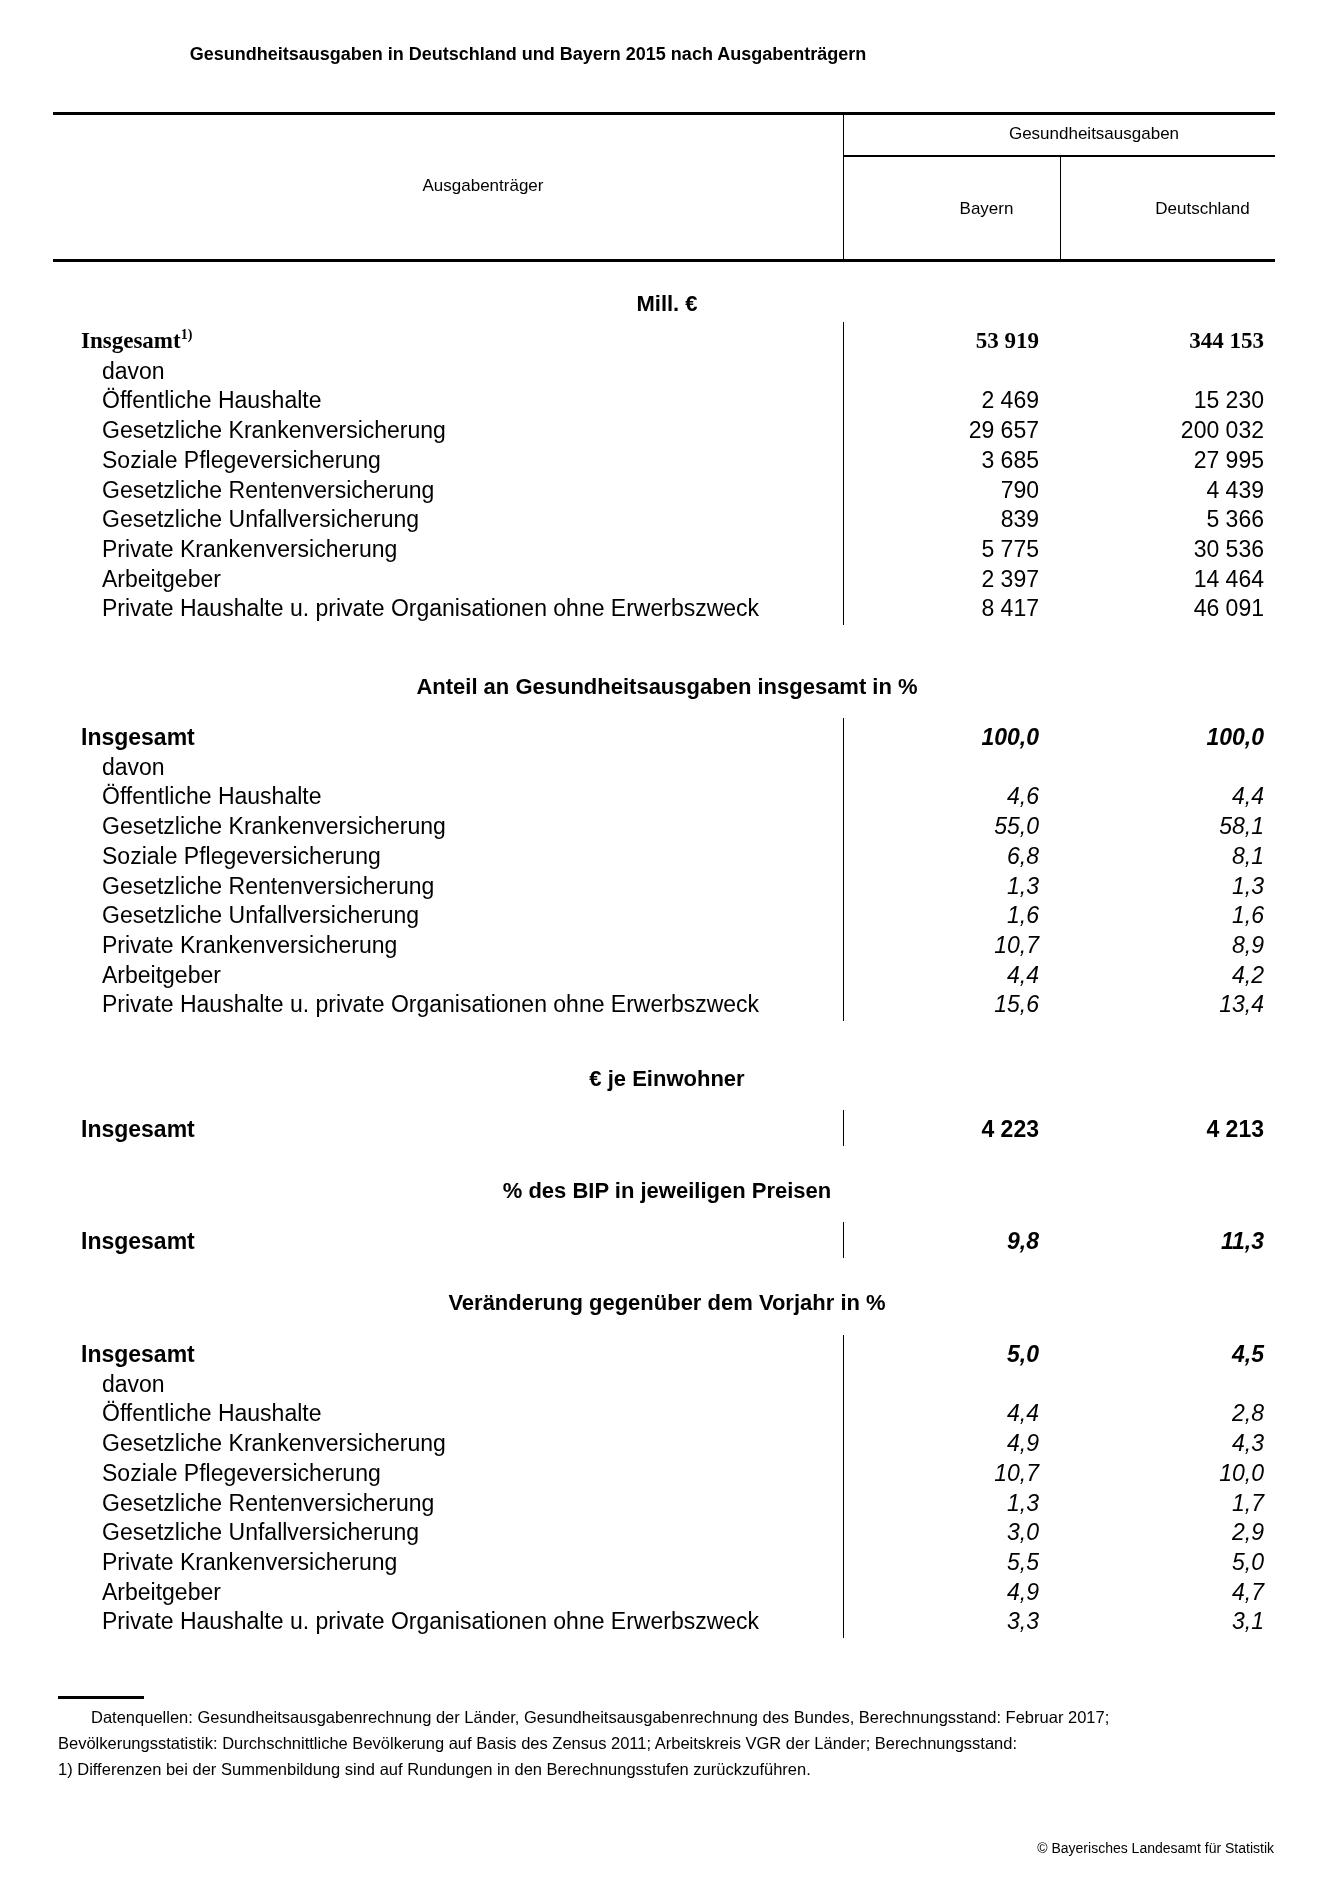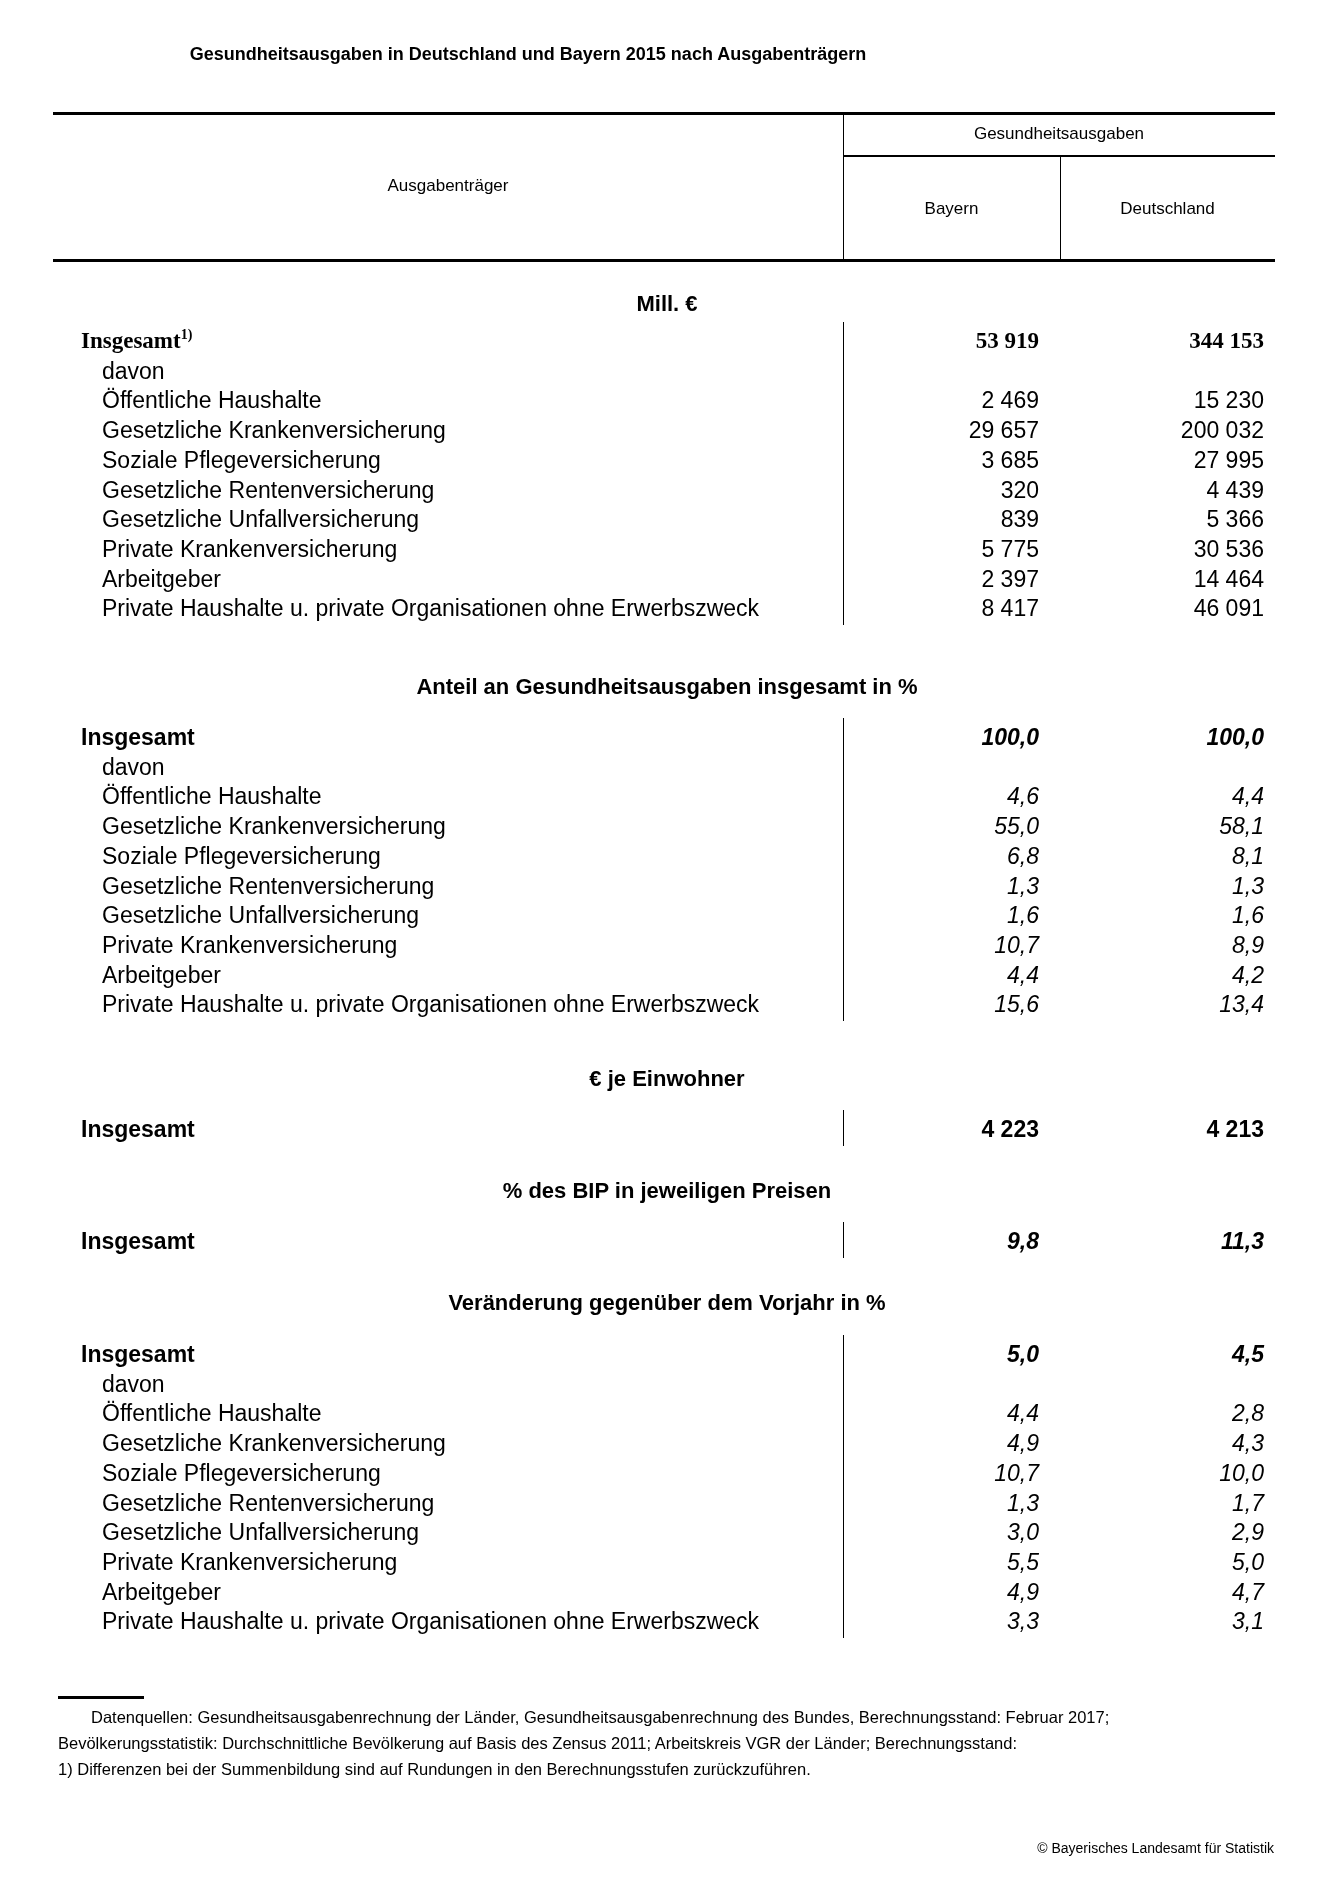--- a/index.html
+++ b/index.html
@@ -3,21 +3,21 @@
 <meta charset="utf-8">
 <style>
   html, body { margin: 0; padding: 0; background: #ffffff; }
   body { width: 1334px; height: 1879px; position: relative; overflow: hidden;
          font-family: "Liberation Sans", "DejaVu Sans", sans-serif; color: #000; }
   .title { position: absolute; top: 44px; left: 0; width: 1056px; text-align: center;
            font-size: 18px; font-weight: bold; }
   .rule-thick { position: absolute; left: 53px; width: 1222px; height: 3px; background: #000; }
   .rule-thin { position: absolute; height: 2px; background: #000; }
   .vline { position: absolute; width: 1px; background: #000; }
-  .hdr { position: absolute; font-size: 17px; text-align: center; }
+  .hdr { position: absolute; font-size: 17px; text-align: center; padding-left: 35px; }
   .section-title { position: absolute; left: 0; width: 1334px; text-align: center;
                    font-size: 22px; font-weight: bold; }
   .row { position: absolute; left: 0; width: 1334px; height: 30px; font-size: 23px; }
   .row .label { position: absolute; left: 102px; top: 0; white-space: nowrap; }
   .row.total .label { left: 81px; font-weight: bold; }
   .row .v1 { position: absolute; right: 295px; top: 0; text-align: right; white-space: nowrap; }
   .row .v2 { position: absolute; right: 70px; top: 0; text-align: right; white-space: nowrap; }
   .row.total .v1, .row.total .v2 { font-weight: bold; }
   .italic .v1, .italic .v2 { font-style: italic; }
   sup { font-size: 14px; vertical-align: super; line-height: 0; }
@@ -64,21 +64,21 @@
       <span class="v1">29 657</span>
       <span class="v2">200 032</span>
     </div>
     <div class="row" style="top: 446.8px;">
       <span class="label"><span>Soziale Pflegeversicherung</span></span>
       <span class="v1">3 685</span>
       <span class="v2">27 995</span>
     </div>
     <div class="row" style="top: 476.5px;">
       <span class="label"><span>Gesetzliche Rentenversicherung</span></span>
-      <span class="v1">320</span>
+      <span class="v1">790</span>
       <span class="v2">4 439</span>
     </div>
     <div class="row" style="top: 506.2px;">
       <span class="label"><span>Gesetzliche Unfallversicherung</span></span>
       <span class="v1">839</span>
       <span class="v2">5 366</span>
     </div>
     <div class="row" style="top: 535.9px;">
       <span class="label"><span>Private Krankenversicherung</span></span>
       <span class="v1">5 775</span>

